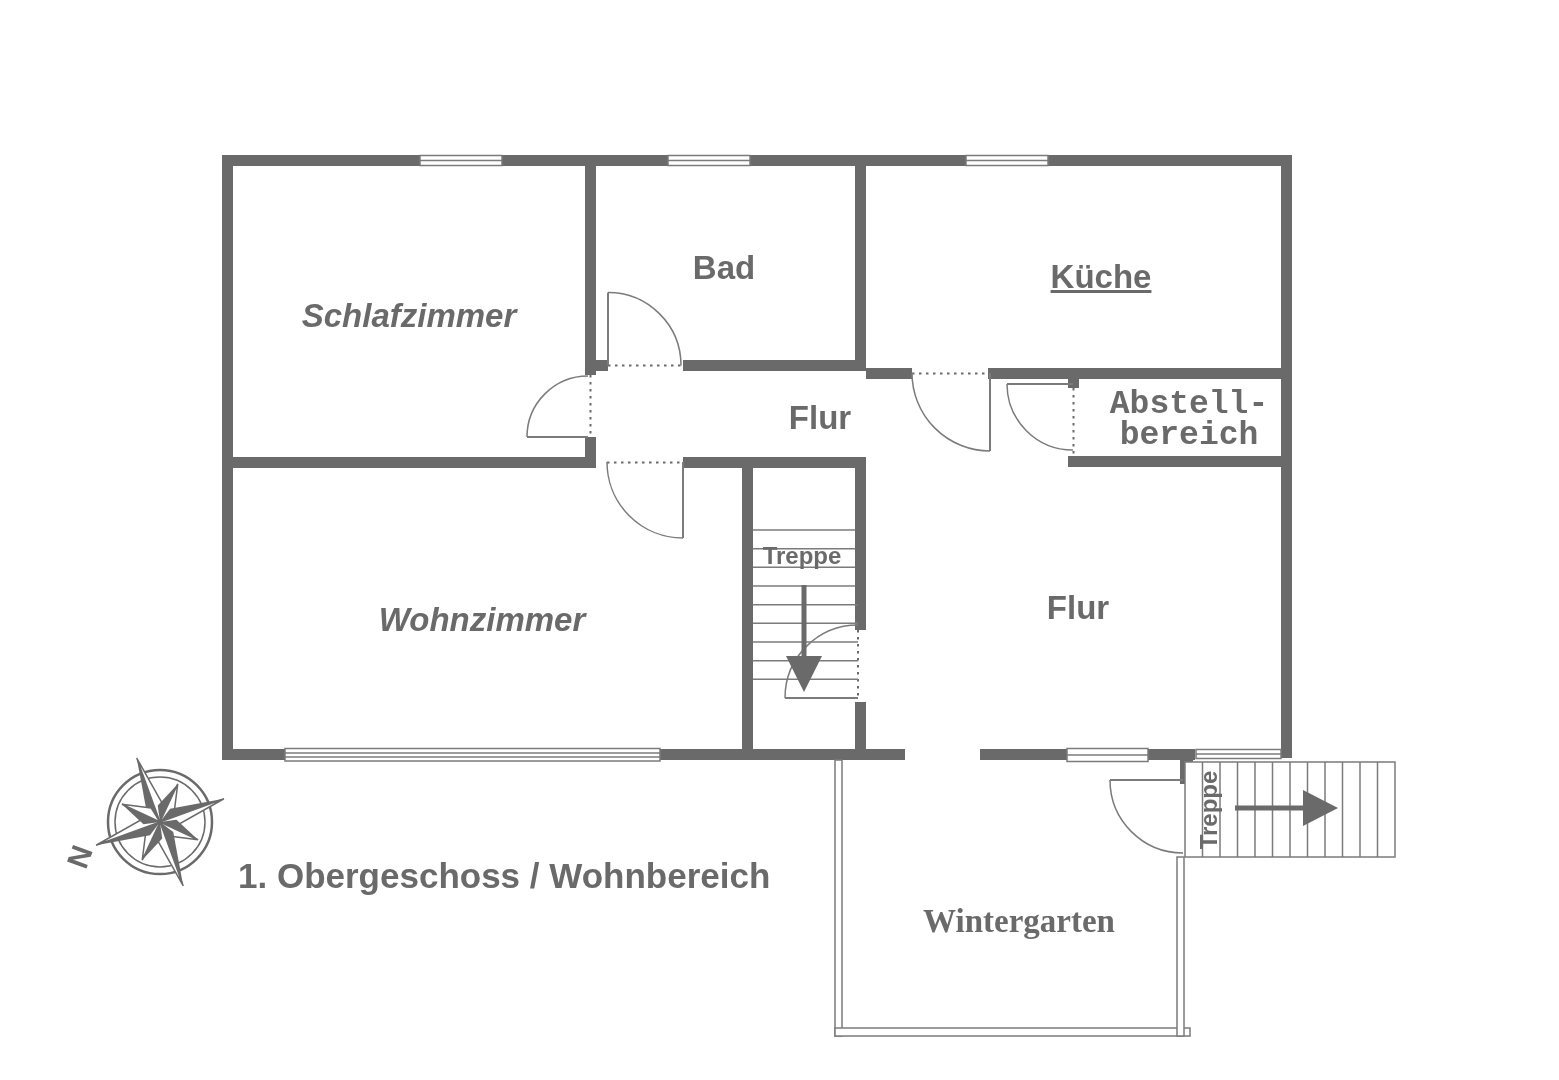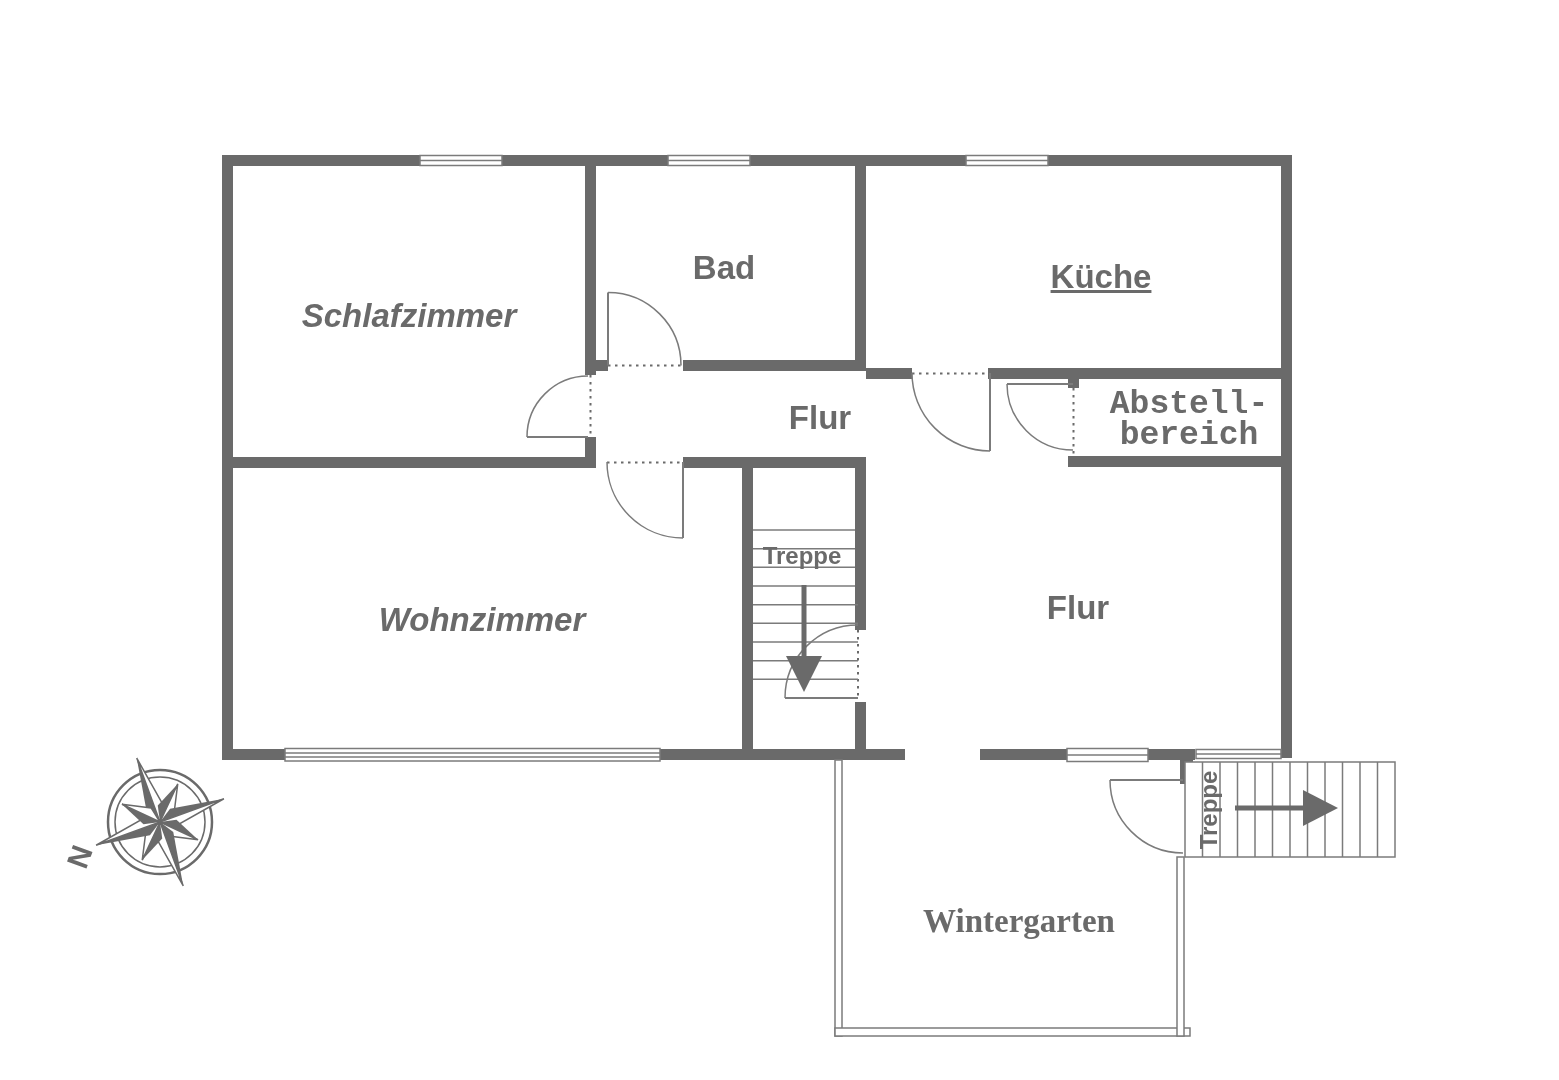--- a/index.html
+++ b/index.html
@@ -200,14 +200,15 @@
   <div>Abstell-</div>
   <div>bereich</div>
 </div>
 <div class="label" style="left:482px;top:620px;font-style:italic;">Wohnzimmer</div>
 <div class="label small" style="left:802px;top:556px;">Treppe</div>
 <div class="label" style="left:1078px;top:608px;">Flur</div>
 <div class="label" style="left:1019px;top:921px;font-family:Liberation Serif, serif;">Wintergarten</div>
 <div class="label small rot" style="left:1209px;top:810px;">Treppe</div>
 
 <div class="north" style="left:80px;top:857px;">N</div>
+<div class="title" style="left:238px;top:876px;">1. Obergeschoss / Wohnbereich</div>
 
 </div>
 
 </body></html>

